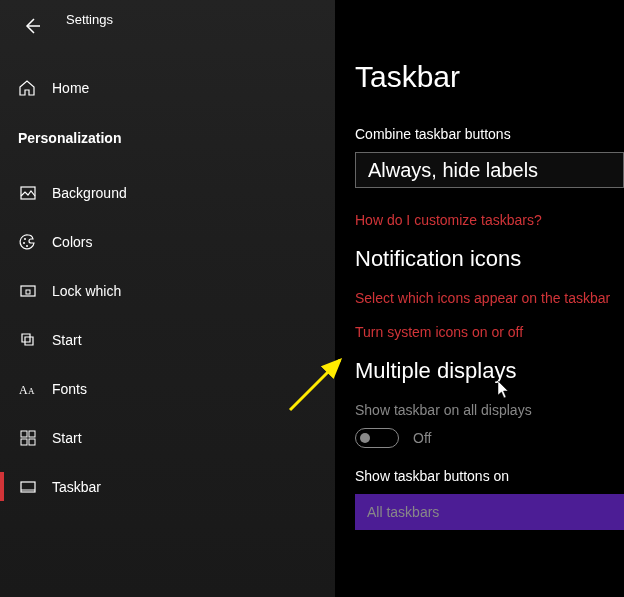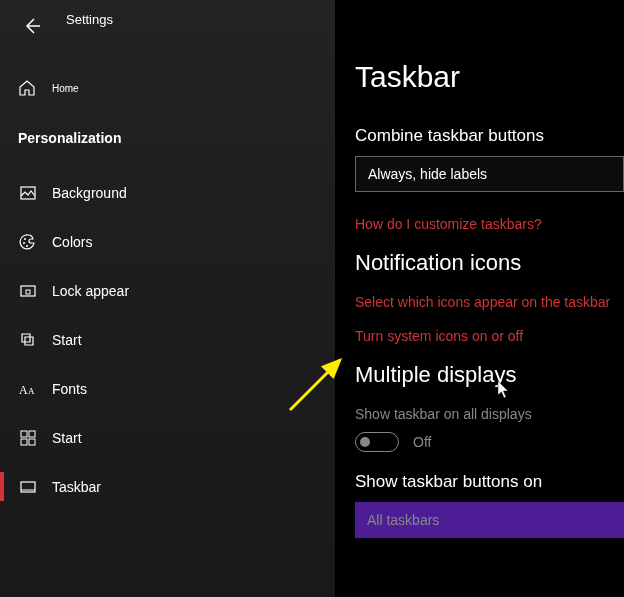--- a/index.html
+++ b/index.html
@@ -41,21 +41,21 @@
     }
     .home-row {
       display: flex;
       align-items: center;
       padding: 0 0 0 18px;
       height: 44px;
       margin-top: 14px;
       cursor: pointer;
     }
     .home-row .icon { width: 20px; display: flex; }
-    .home-row .label { margin-left: 14px; font-size: 10px; }
+    .home-row .label { margin-left: 14px; font-size: 14px; }
     .search-box {
       margin: 10px 18px 0 18px;
       border: 1px solid #666;
       background: rgba(255,255,255,0.04);
       height: 36px;
       display: flex;
       align-items: center;
       padding: 0 10px;
       cursor: text;
     }
@@ -101,33 +101,33 @@
       background: #000;
       padding: 60px 0 0 20px;
       overflow: hidden;
     }
     .page-title {
       font-size: 30px;
       font-weight: 300;
       margin-bottom: 32px;
     }
     .section-label {
-      font-size: 17px;
+      font-size: 14px;
       color: #fff;
       margin-bottom: 10px;
       margin-top: 12px;
     }
     .dropdown {
       border: 1px solid #666;
       background: rgba(255,255,255,0.05);
       height: 36px;
       display: flex;
       align-items: center;
       padding: 0 12px;
-      font-size: 14px;
+      font-size: 20px;
       cursor: pointer;
       margin-bottom: 24px;
     }
     .link {
       color: #d13438;
       font-size: 14px;
       cursor: pointer;
       display: block;
       margin-bottom: 18px;
     }
@@ -241,21 +241,21 @@
         </span>
       <span class="label">Colors</span>
     </div>
     <div class="nav-item">
       <span class="icon">
           <svg width="18" height="18" viewBox="0 0 18 18">
             <rect x="2" y="4" width="14" height="10" stroke="#fff" stroke-width="1.2" fill="none"></rect>
             <rect x="7" y="8" width="4" height="4" stroke="#fff" stroke-width="1" fill="none"></rect>
           </svg>
         </span>
-      <span class="label">Lock appear</span>
+      <span class="label">Lock which</span>
     </div>
     <div class="nav-item">
       <span class="icon">
           <svg width="18" height="18" viewBox="0 0 18 18">
             <path d="M3 3 L11 3 L11 11 L3 11 Z M6 6 L14 6 L14 14 L6 14 Z" stroke="#fff" stroke-width="1.2" fill="none"></path>
           </svg>
         </span>
       <span class="label">Start</span>
     </div>
     <div class="nav-item">

